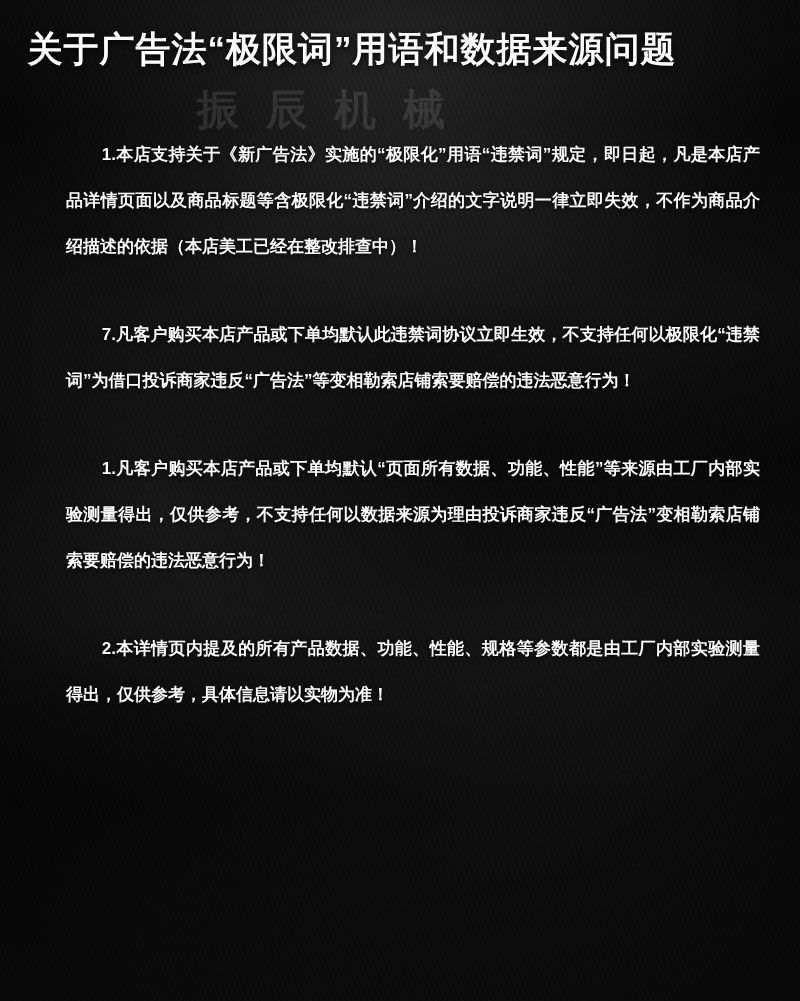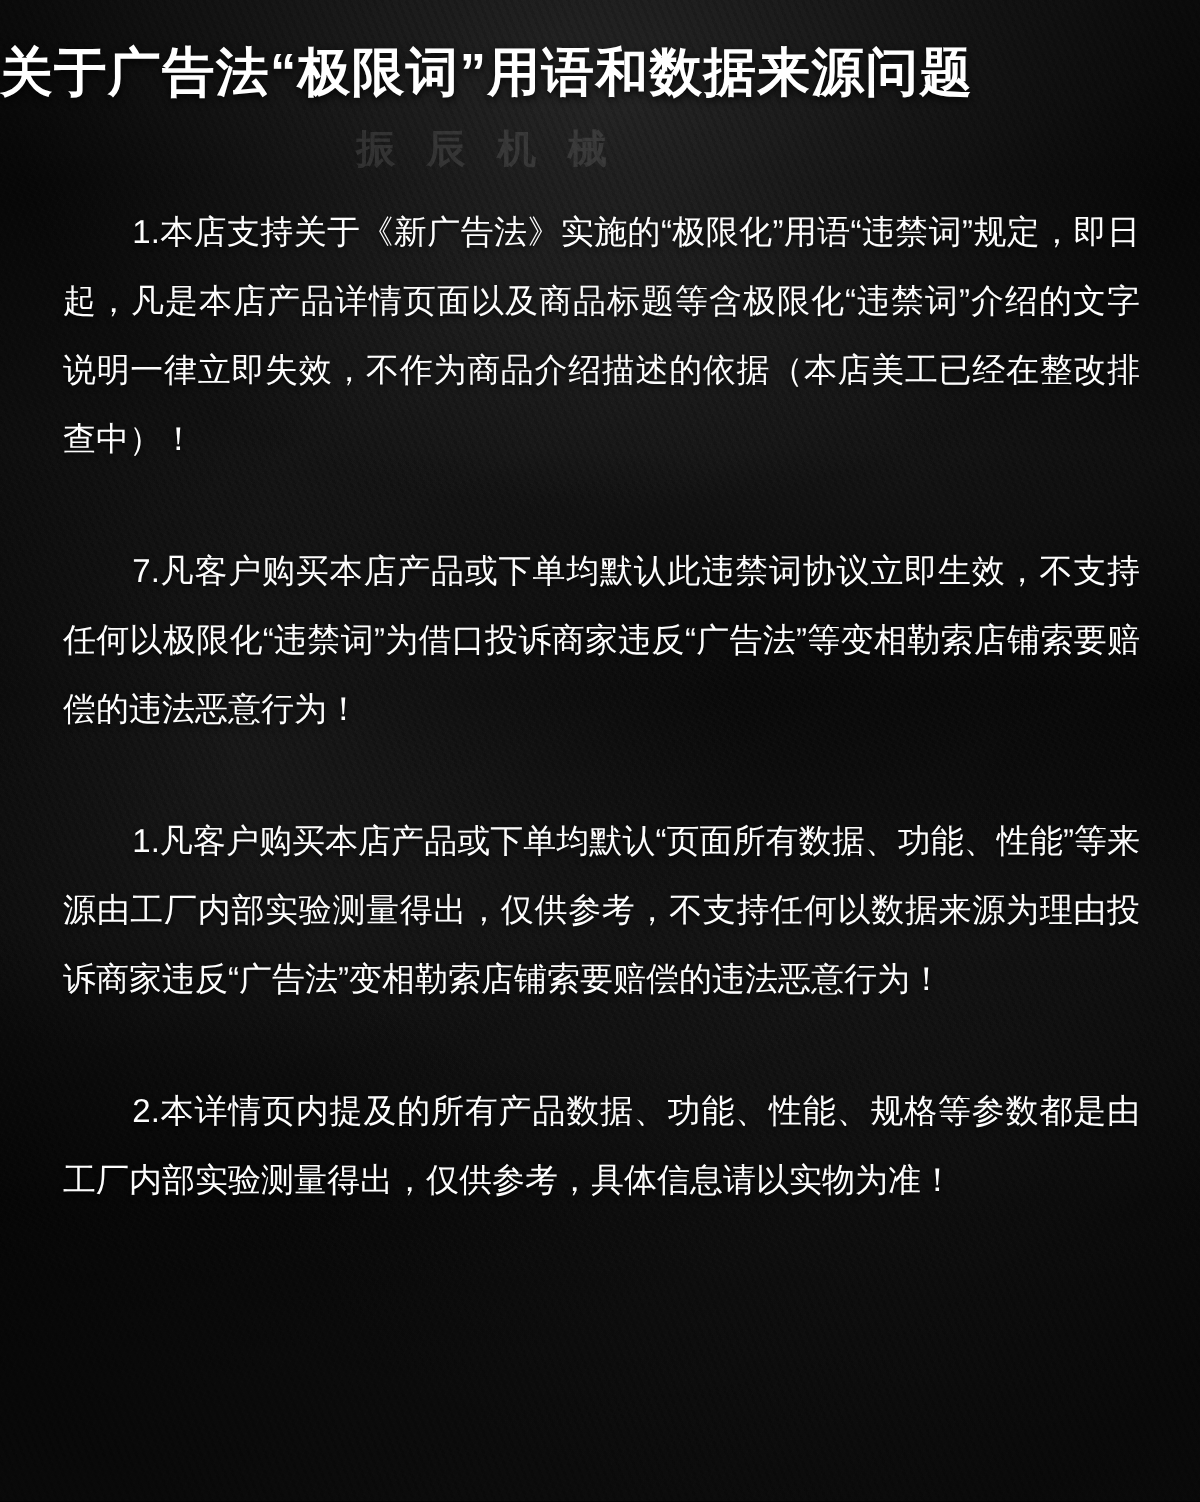--- a/index.html
+++ b/index.html
@@ -36,60 +36,60 @@
     inset: 0;
     pointer-events: none;
     background: radial-gradient(ellipse 75% 62% at 50% 45%, rgba(0,0,0,0) 40%, rgba(0,0,0,0.55) 100%);
   }
 
   .title {
     position: absolute;
     top: 28px;
     left: 0;
     width: 704px;
-    text-align: left;
+    text-align: center;
     font-size: 35px;
     font-weight: bold;
     letter-spacing: 1px;
     line-height: 1.2;
     color: #ffffff;
     text-shadow: 0 2px 6px rgba(0,0,0,0.9);
     z-index: 4;
   }
 
   .watermark {
     position: absolute;
     top: 82px;
     left: 0;
     width: 648px;
     text-align: center;
-    font-size: 26px;
+    font-size: 42px;
     font-weight: bold;
     letter-spacing: 6px;
     color: rgba(255,255,255,0.11);
     font-family: "DejaVu Serif", "Liberation Serif", serif;
     z-index: 2;
     user-select: none;
   }
 
   .content {
     position: absolute;
     top: 132px;
     left: 0;
     width: 800px;
     z-index: 3;
   }
 
   .para {
     margin: 0 0 42px 0;
-    padding: 0 40px 0 42px;
-    font-size: 22px;
+    padding: 0 40px 0 66px;
+    font-size: 17px;
     line-height: 46px;
     text-indent: 2.1em;
-    font-weight: normal;
+    font-weight: bold;
     color: #fdfdfd;
     text-shadow: 0 1px 4px rgba(0,0,0,0.85);
     text-align: justify;
     text-justify: inter-ideograph;
   }
   .para:last-child { margin-bottom: 0; }
 </style>
 </head>
 <body>
 

